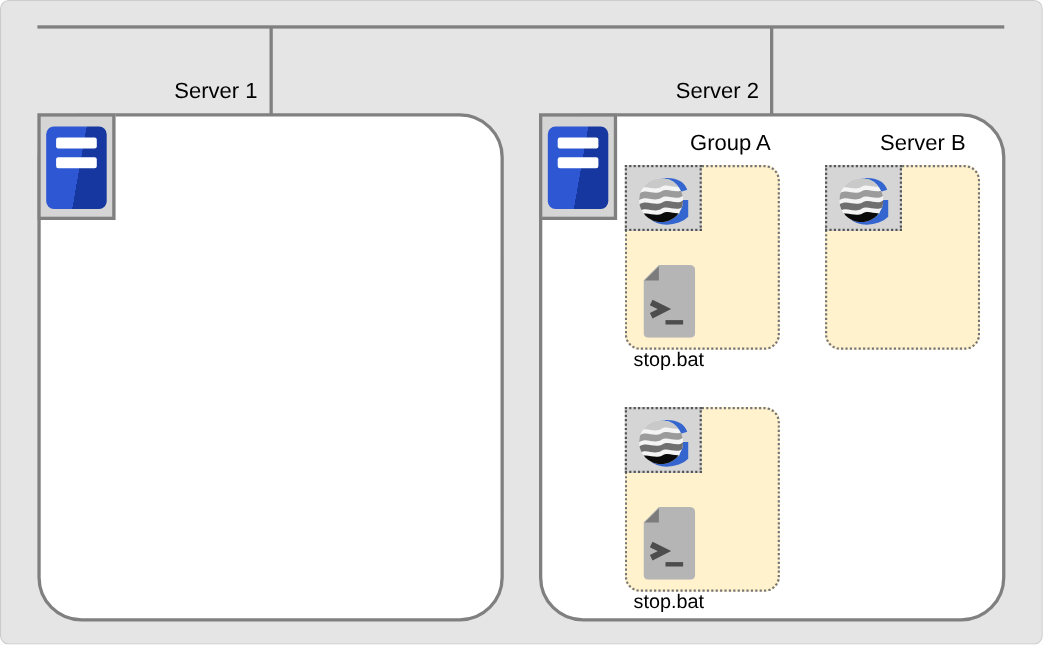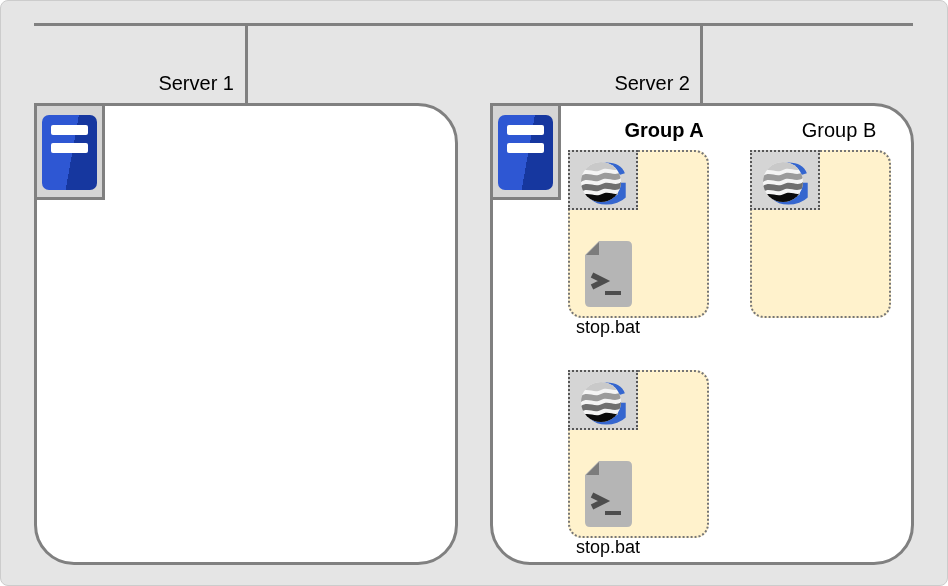--- a/index.html
+++ b/index.html
@@ -75,22 +75,22 @@
   </div>
 
   <div class="server-box" style="left:489px; top:102px;">
     <div class="server-tile">
       <div class="server-glyph">
         <div class="bar b1"></div>
           <div class="bar b2"></div>
       </div>
     </div>
 
-    <div class="group-label" style="left:91px; top:12px;font-weight:bold;">Group A</div>
-    <div class="group-label" style="left:266px; top:12px;">Group B</div>
+    <div class="group-label" style="left:91px; top:12px;">Group A</div>
+    <div class="group-label" style="left:266px; top:12px;">Server B</div>
 
     <div class="group-box" style="left:75px; top:44px;">
       <div class="app-tile">
         <svg width="70" height="60" viewBox="0 0 70 60">
           <defs>
               <clipPath id="sphA">
                 <circle cx="31" cy="30" r="20"></circle>
               </clipPath>
             </defs>
           <text x="36" y="52" font-size="60" font-weight="bold" text-anchor="middle" font-family="Liberation Sans, sans-serif" fill="var(--logo-blue,#3566cf)">G</text>

